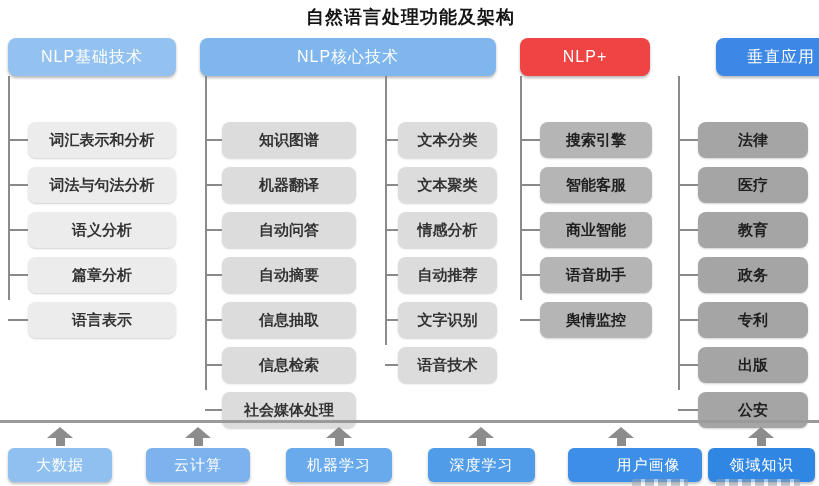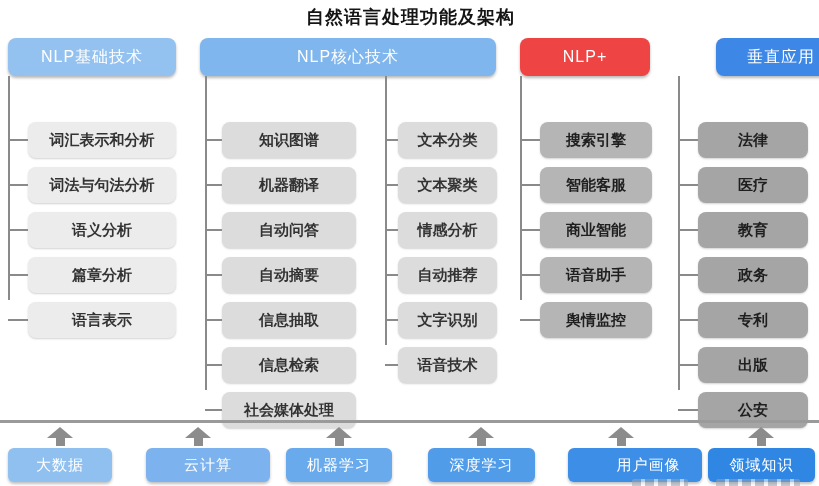--- a/index.html
+++ b/index.html
@@ -61,21 +61,21 @@
   .a1{left:47px;} .a2{left:185px;} .a3{left:326px;}
   .a4{left:468px;} .a5{left:608px;} .a6{left:748px;}
   
   .fbox{
     position:absolute;top:448px;height:34px;border-radius:6px;
     display:flex;align-items:center;justify-content:center;
     color:#ffffff;font-size:15px;font-weight:400;letter-spacing:1px;
     box-shadow:0 2px 3px rgba(0,0,0,0.25);
   }
   .f1{left:8px;width:104px;background:#8fc0f0;}
-  .f2{left:146px;width:124px;background:#7cb3ee;}
+  .f2{left:146px;width:104px;background:#7cb3ee;}
   .f3{left:286px;width:106px;background:#69aaec;}
   .f4{left:428px;width:107px;background:#509ce9;}
   .f5{left:568px;width:107px;background:#3c8ee6;padding-left:27px;}
   .f6{left:708px;width:107px;background:#2f86e3;}
   
   .wm{position:absolute;top:479px;height:7px;border-radius:2px 2px 0 0;
       background:repeating-linear-gradient(90deg,#9aa3ad 0 9px,#ffffff 9px 13px);opacity:0.55;}
   .wm1{left:632px;width:56px;}
   .wm2{left:716px;width:84px;}
 </style>

